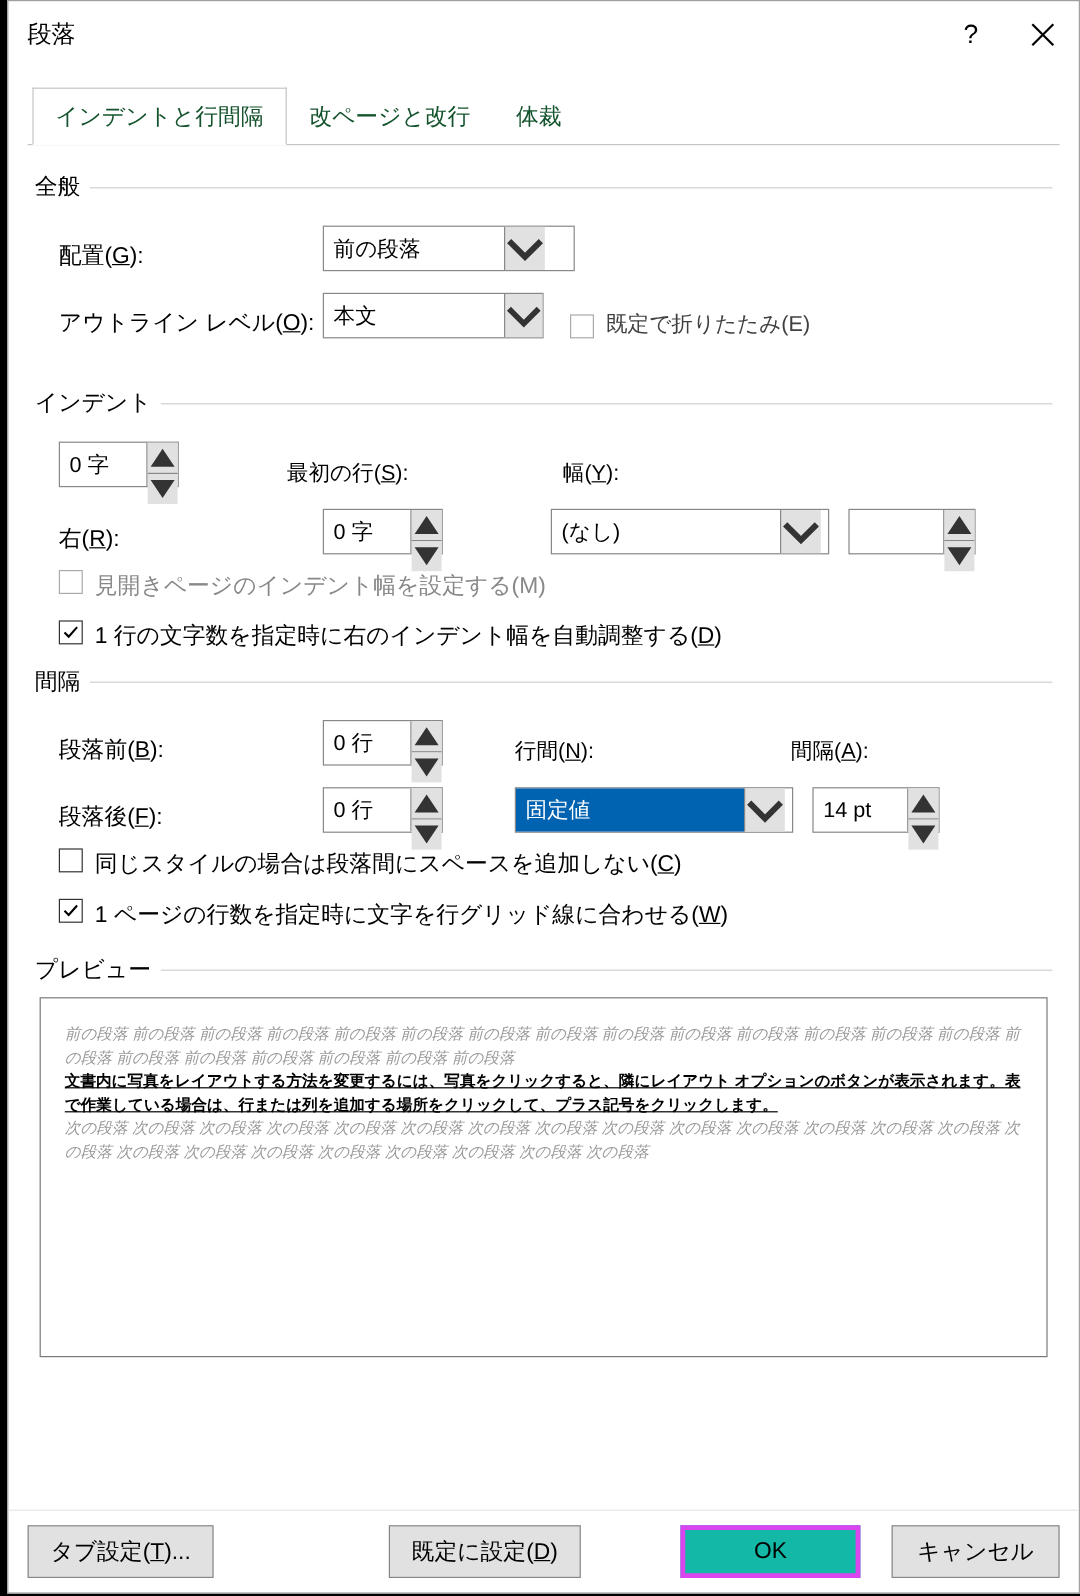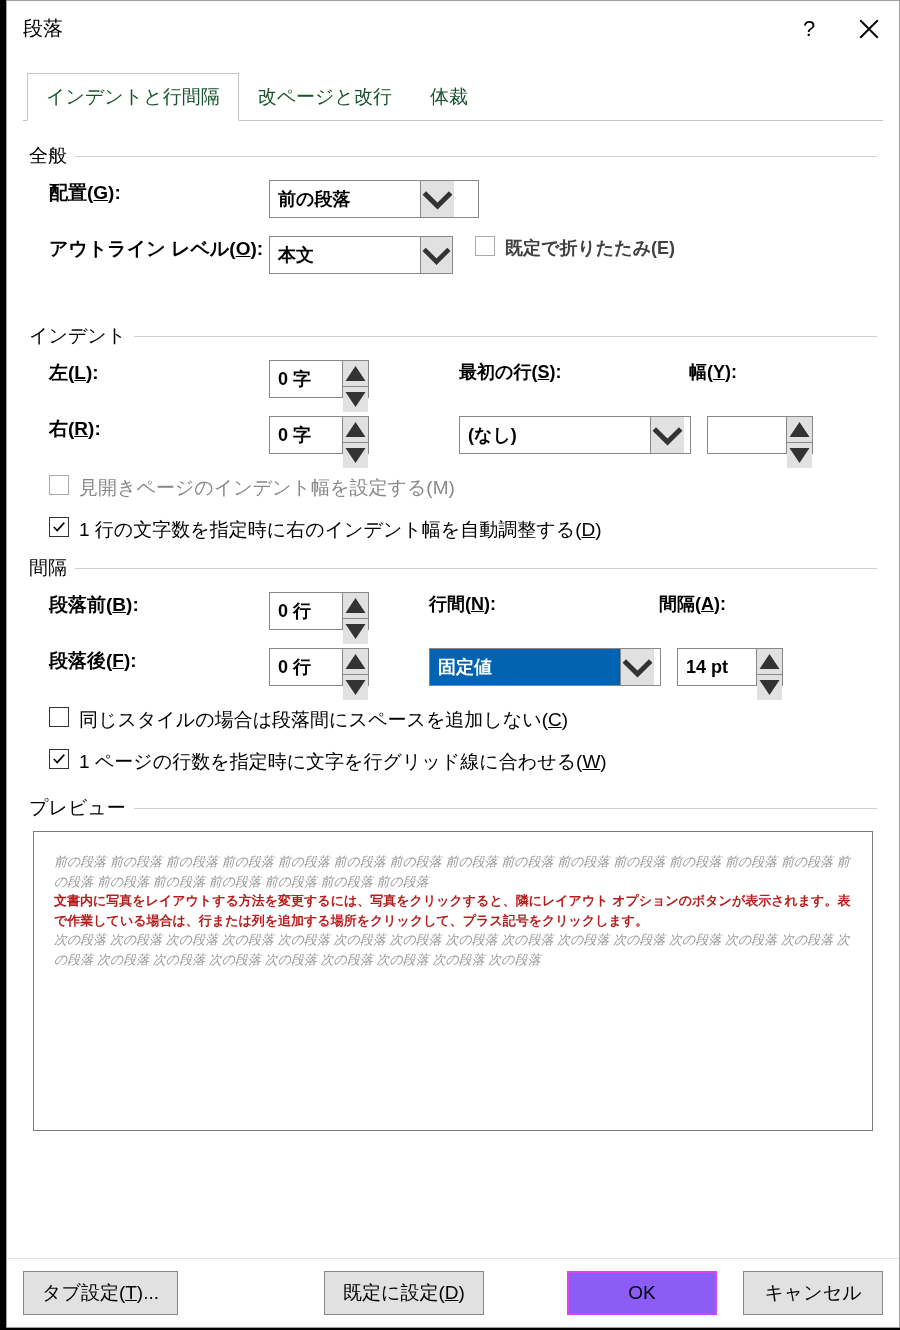--- a/index.html
+++ b/index.html
@@ -61,25 +61,24 @@
     display: flex;
     align-items: center;
     margin: 12px 0 6px 0;
   }
   .section-row .hl {
     flex: 1; height: 1px; background: #d0d0d0; margin-left: 8px;
   }
   .section-label { font-size: 19px; }
   .field-row {
     display: flex;
-    align-items: flex-start;
+    align-items: flex-end;
     min-height: 46px;
     margin: 5px 0;
     padding-left: 20px;
-    font-weight: bold;
   }
   .label { width: 220px; font-size: 19px; }
   .select {
     display: inline-flex;
     height: 38px;
     border: 1px solid #888;
     background:#fff;
   }
   .select .text {
     padding: 0 8px;
@@ -131,38 +130,38 @@
   .preview-box{
     border:1px solid #7a7a7a;
     margin:4px 4px 0 4px;
     padding:20px;
     height:300px;
     font-size:13px;
     color:#999;
     line-height:1.5;
     overflow:hidden;
   }
-  .preview-box .bold{color:#b91c1c;font-weight:700;}
+  .preview-box .bold{color:#000000;font-weight:700;text-decoration:underline;}
   .footer{
     display:flex;align-items:center;
     padding:12px 16px;
     border-top:1px solid #e5e5e5;
     gap:26px;
   }
   .push{flex:1;}
   .btnc{
     height:44px;
     padding:0 18px;
     border:1px solid #888;
     background:#e1e1e1;
     display:flex;align-items:center;justify-content:center;
     font-size:19px;
     min-width:130px;
   }
-  .btnc.primary{border:2px solid #d946ef;background:#8b5cf6;}
+  .btnc.primary{border:4px solid #d946ef;background:#14b8a6;}
   .highlighted-select .text{background:#0063b1;color:#fff;}
 </style>
 </head>
 <body>
 
 <div class="dialog">
   <div class="titlebar">
     <div class="title">段落</div>
     <div class="help">?</div>
     <div class="close">
@@ -212,21 +211,20 @@
         <span class="chk" style="border-color:#aaa"></span>
         <span style="margin-left:10px;color:#404040">既定で折りたたみ(E)</span>
       </div>
 
       <div class="section-row" style="margin-top:36px">
         <span class="section-label">インデント</span>
         <div class="hl"></div>
       </div>
 
       <div class="field-row">
-        <div class="label">左(<u>L</u>):</div>
         <div class="spinner">
           <div class="text">0 字</div>
           <div class="btn-stack">
             <div class="sbtn">
                 <svg viewBox="0 0 10 10">
                   <path d="M5 2 L9 8 L1 8 Z" fill="#333"></path>
                 </svg>
               </div>
             <div class="sbtn">
                 <svg viewBox="0 0 10 10">

